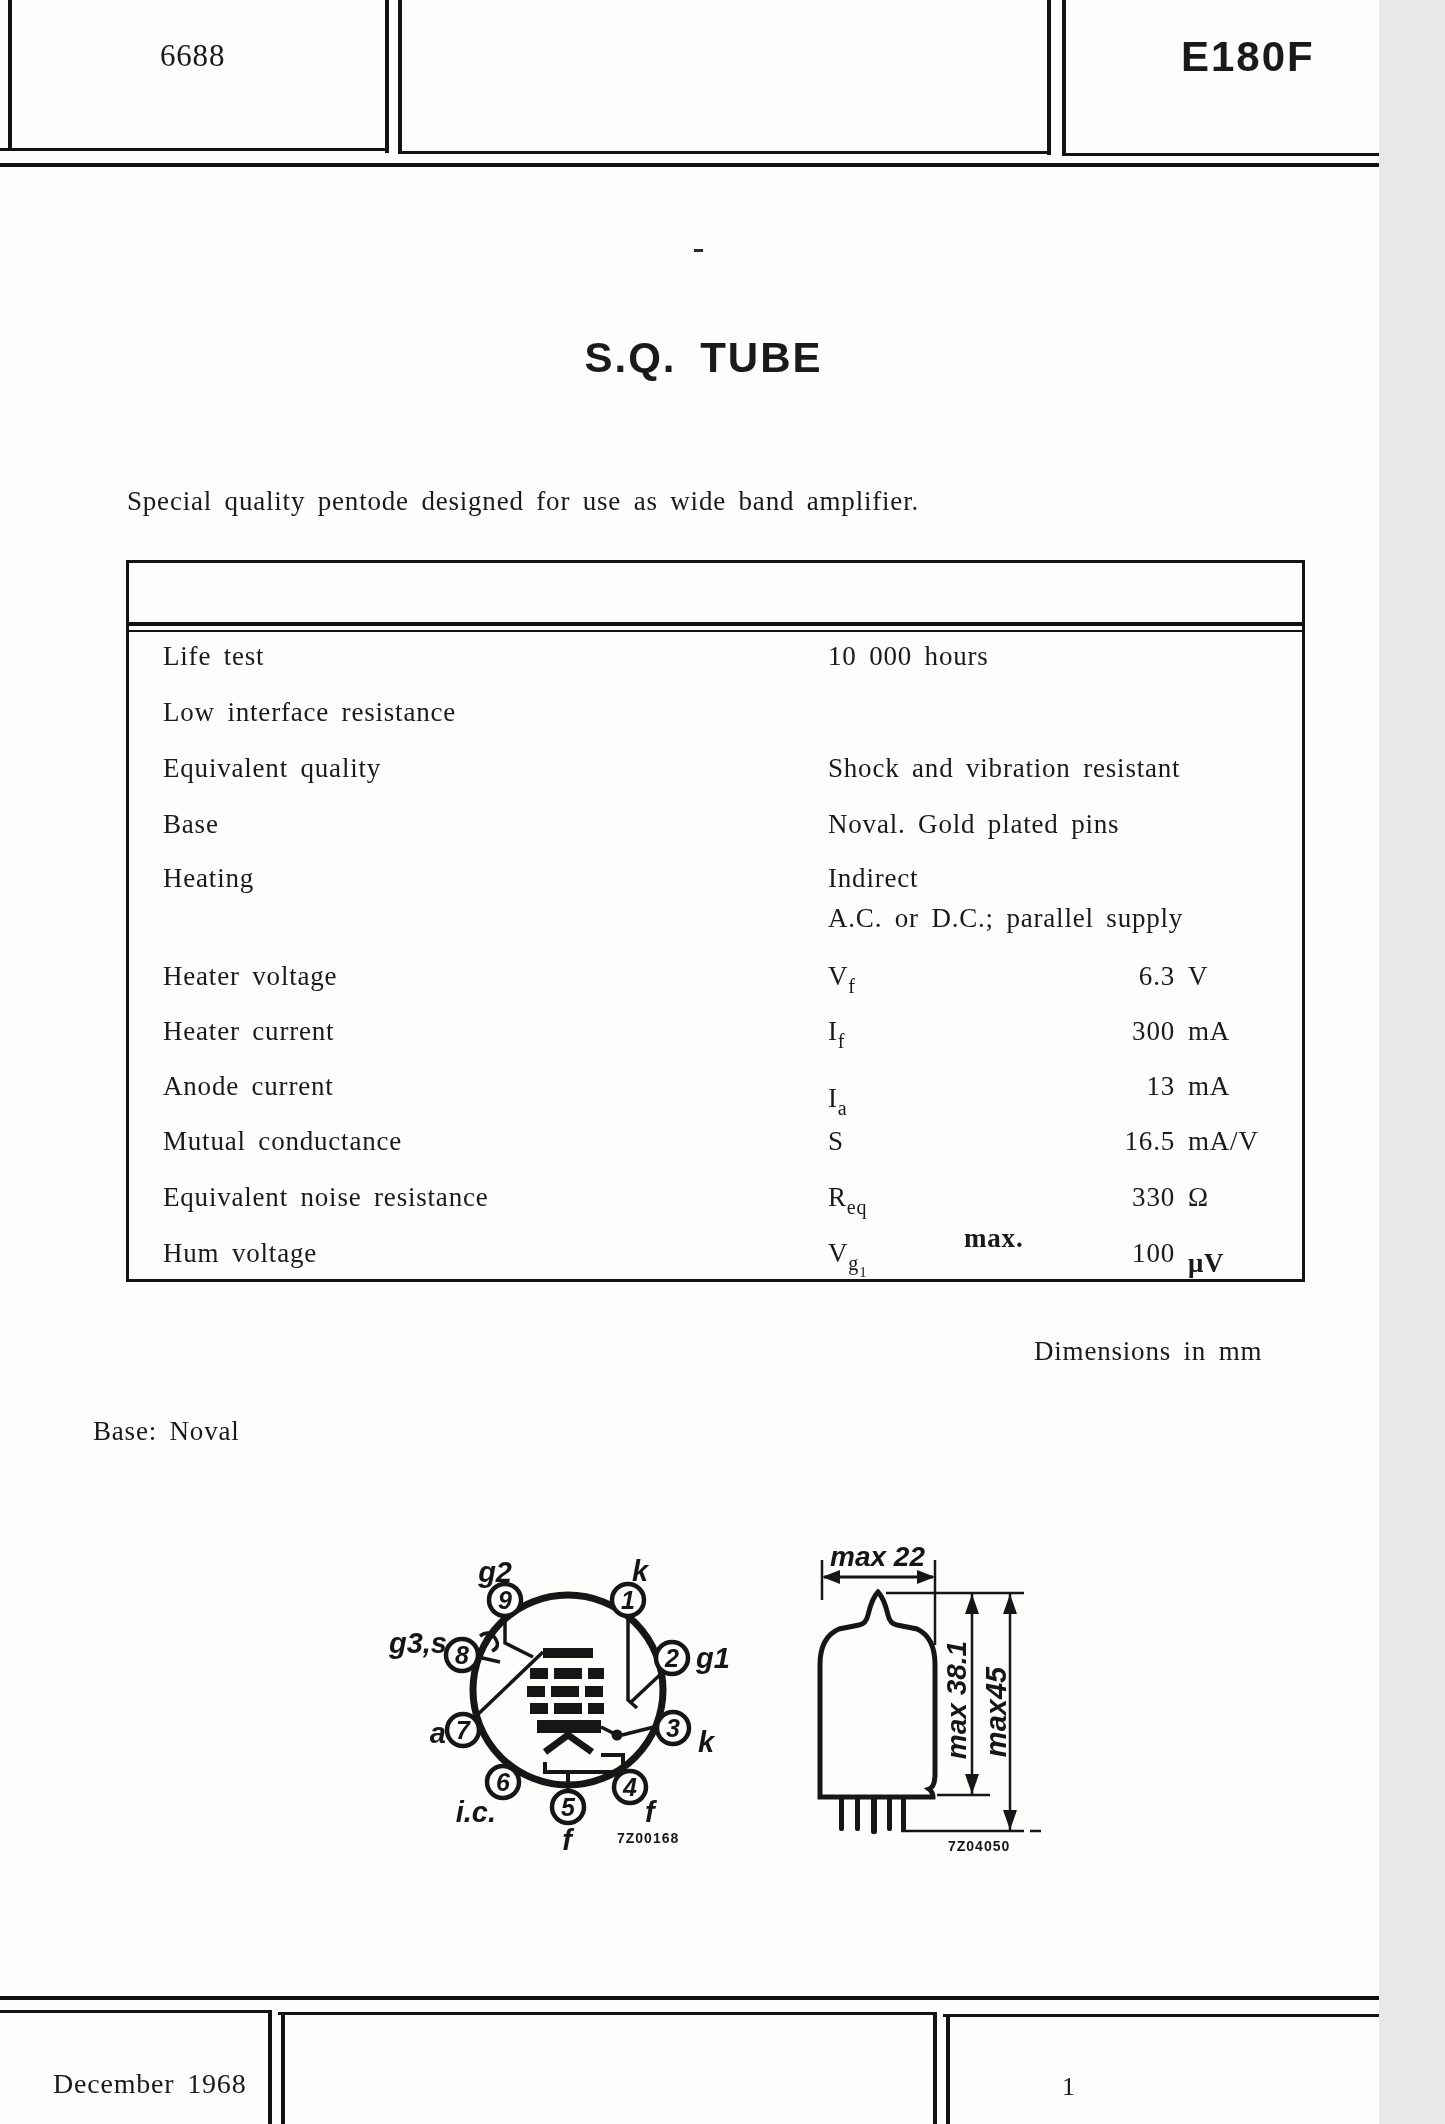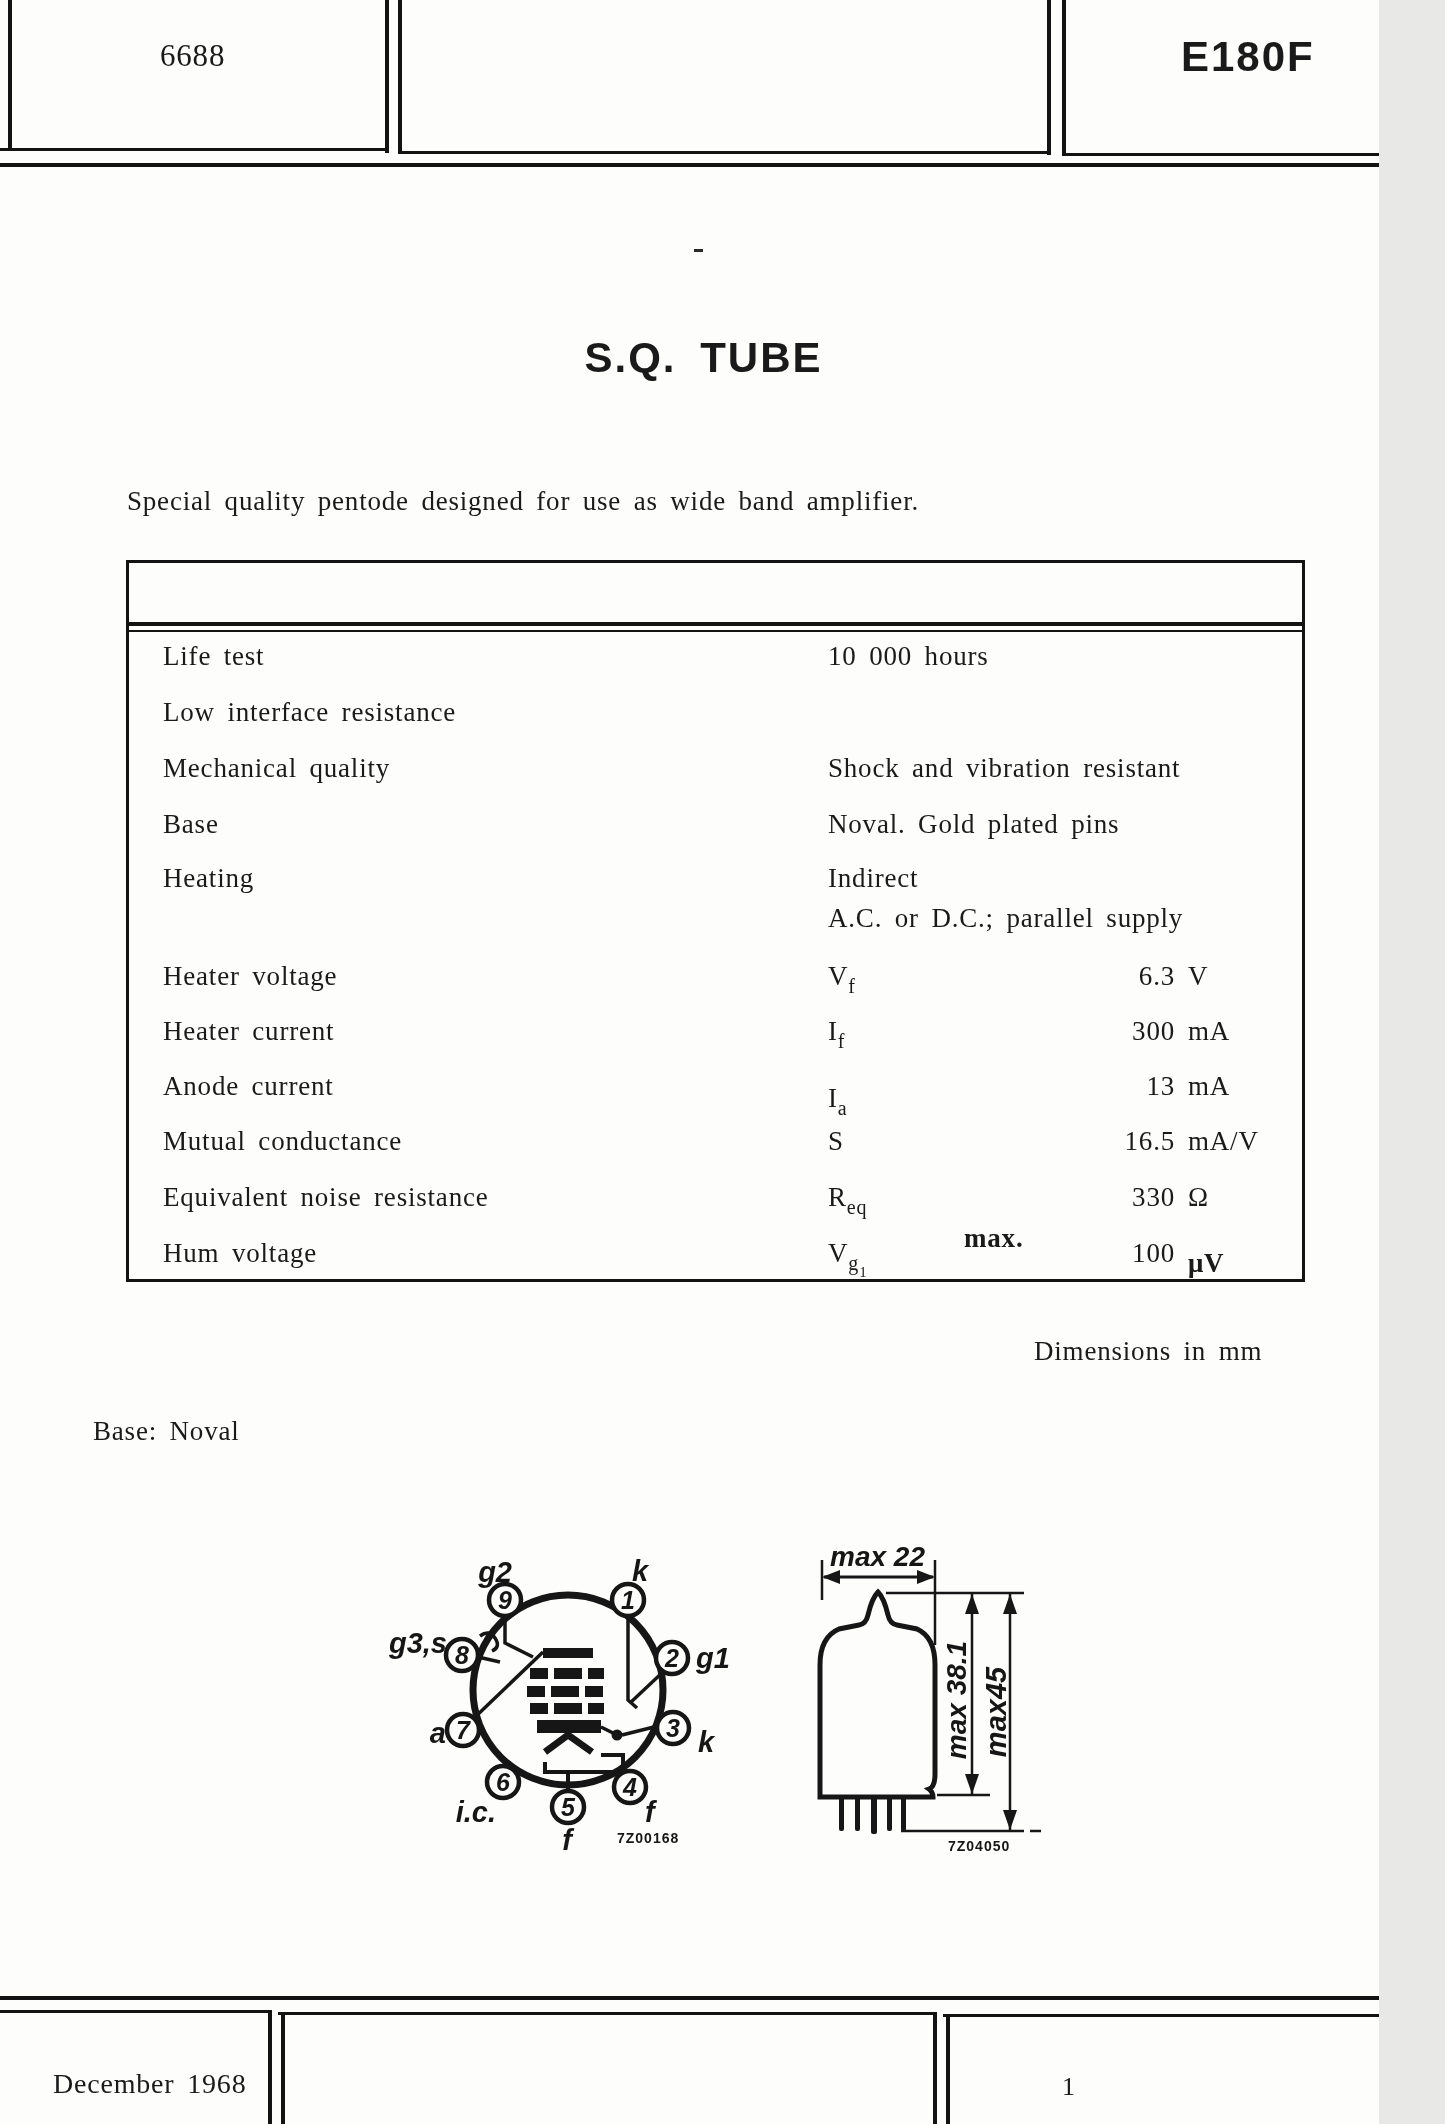--- a/index.html
+++ b/index.html
@@ -70,21 +70,21 @@
 
   <div class="qrd">
     <div class="hline" style="left:0;top:59px;width:100%;height:4px;"></div>
     <div class="hline" style="left:0;top:67px;width:100%;height:2px;"></div>
 
     <div class="t-label serif" style="top:78px;">Life test</div>
     <div class="t-text serif" style="top:78px;">10 000 hours</div>
 
     <div class="t-label serif" style="top:134px;">Low interface resistance</div>
 
-    <div class="t-label serif" style="top:190px;">Mechanical quality</div>
+    <div class="t-label serif" style="top:190px;">Equivalent quality</div>
     <div class="t-text serif" style="top:190px;">Shock and vibration resistant</div>
 
     <div class="t-label serif" style="top:246px;">Base</div>
     <div class="t-text serif" style="top:246px;">Noval. Gold plated pins</div>
 
     <div class="t-label serif" style="top:300px;">Heating</div>
     <div class="t-text serif" style="top:300px;">Indirect</div>
     <div class="t-text serif" style="top:340px;">A.C. or D.C.; parallel supply</div>
 
     <div class="t-label serif" style="top:398px;">Heater voltage</div>

